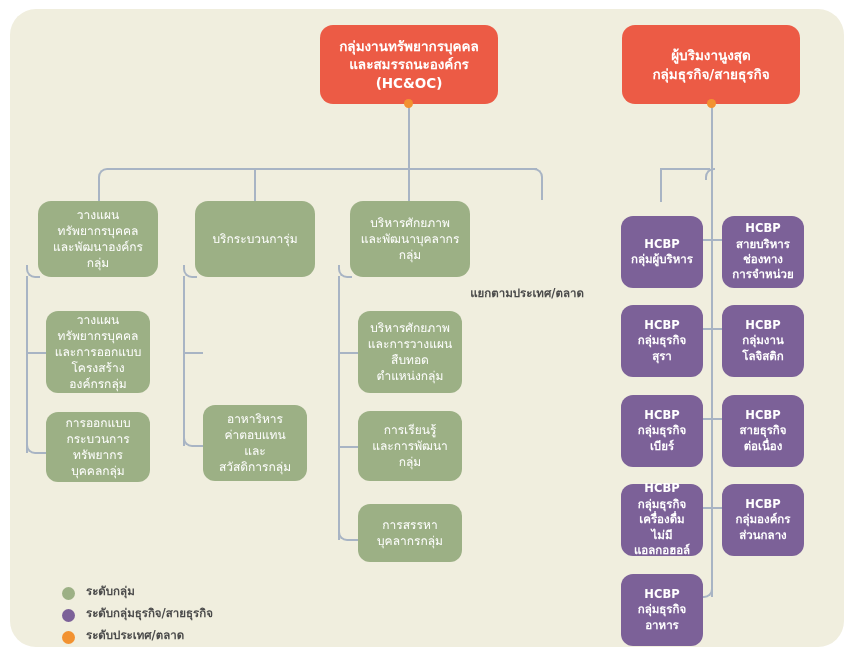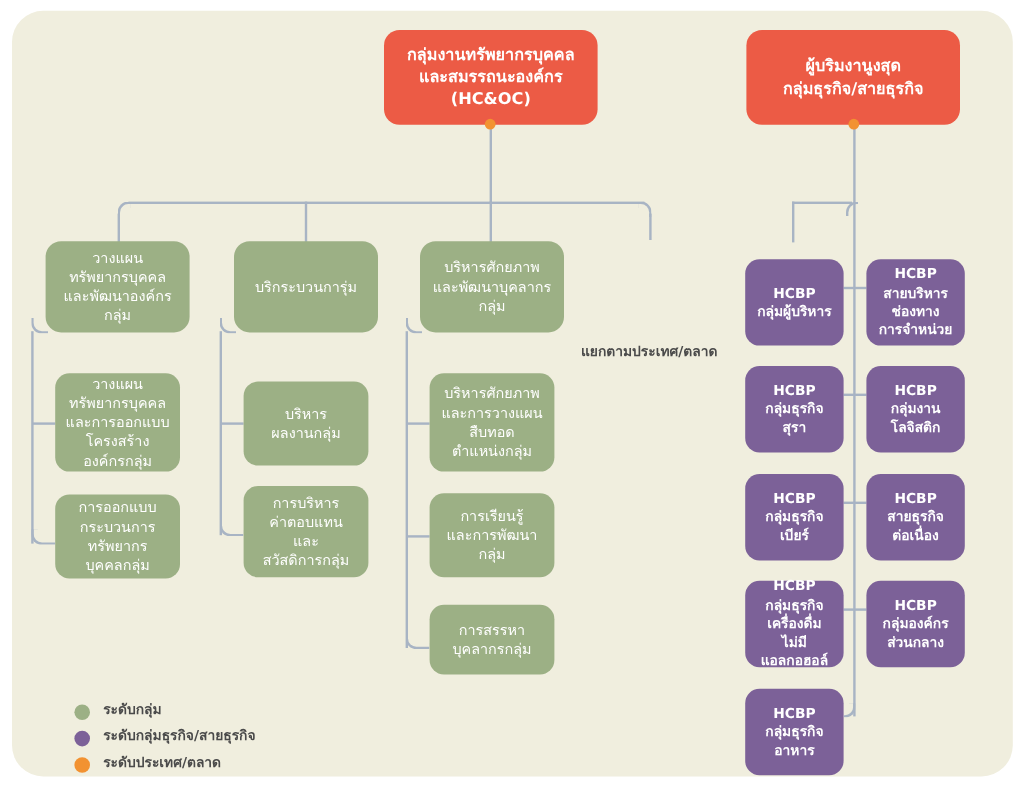--- a/index.html
+++ b/index.html
@@ -172,35 +172,33 @@
 กลุ่มธุรกิจ/สายธุรกิจ</div>
   <div class="dot" style="left:707px; top:99px;"></div>
 
   <div class="node green" style="left:38px; top:201px; width:120px; height:76px;">วางแผน
 ทรัพยากรบุคคล
 และพัฒนาองค์กรกลุ่ม</div>
   <div class="node green" style="left:195px; top:201px; width:120px; height:76px;">บริกระบวนการุ่ม</div>
   <div class="node green" style="left:350px; top:201px; width:120px; height:76px;">บริหารศักยภาพ
 และพัฒนาบุคลากรกลุ่ม</div>
 
-  <div class="caption" style="left:461px; top:284px; width:160px;">แยกตามประเทศ/ตลาด</div>
+  <div class="caption" style="left:447px; top:284px; width:160px;">แยกตามประเทศ/ตลาด</div>
 
   <div class="node green sub" style="left:46px; top:311px; width:104px; height:82px;">วางแผน
 ทรัพยากรบุคคล
 และการออกแบบ
 โครงสร้าง
 องค์กรกลุ่ม</div>
   <div class="node green sub" style="left:46px; top:412px; width:104px; height:70px;">การออกแบบ
 กระบวนการ
 ทรัพยากร
 บุคคลกลุ่ม</div>
 
-  <div class="node green sub" style="left:203px; top:318px; width:104px; height:70px;">บริหาร
-ผลงานกลุ่ม</div>
-  <div class="node green sub" style="left:203px; top:405px; width:104px; height:76px;">การบริหาร
+  <div class="node green sub" style="left:203px; top:405px; width:104px; height:76px;">อาหาริหาร
 ค่าตอบแทน
 และ
 สวัสดิการกลุ่ม</div>
 
   <div class="node green sub" style="left:358px; top:311px; width:104px; height:82px;">บริหารศักยภาพ
 และการวางแผน
 สืบทอด
 ตำแหน่งกลุ่ม</div>
   <div class="node green sub" style="left:358px; top:411px; width:104px; height:70px;">การเรียนรู้
 และการพัฒนากลุ่ม</div>

